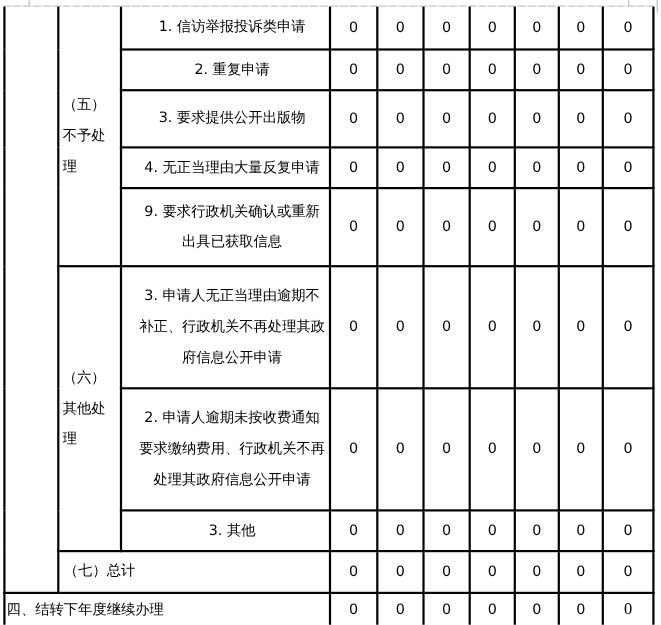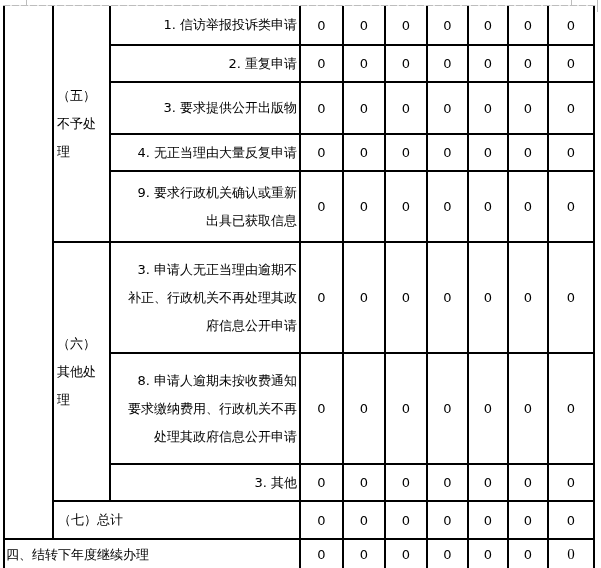--- a/index.html
+++ b/index.html
@@ -63,21 +63,21 @@
 
   td.c-group {
     padding: 0 1px 0 3px;
     line-height: 28px;
     word-break: break-all;
   }
   td.c-item {
     padding: 0 2px 0 14px;
     line-height: 28px;
     word-break: break-all;
-    text-align: right;
+    text-align: center;
   }
   td.c-val {
     text-align: center;
     font-size: 13px;
   }
   td.c-total {
     padding: 0 12px 0 4px;
     line-height: 28px;
   }
   td.c-carry {
@@ -175,21 +175,21 @@
     <td class="c-val">0</td>
     <td class="c-val">0</td>
     <td class="c-val">0</td>
     <td class="c-val">0</td>
     <td class="c-val">0</td>
     <td class="c-val">0</td>
     <td class="c-val">0</td>
   </tr>
 
   <tr class="r7">
-    <td class="c-item">8. 申请人逾期未按收费通知要求缴纳费用、行政机关不再处理其政府信息公开申请</td>
+    <td class="c-item">2. 申请人逾期未按收费通知要求缴纳费用、行政机关不再处理其政府信息公开申请</td>
     <td class="c-val">0</td>
     <td class="c-val">0</td>
     <td class="c-val">0</td>
     <td class="c-val">0</td>
     <td class="c-val">0</td>
     <td class="c-val">0</td>
     <td class="c-val">0</td>
   </tr>
 
   <tr class="r8">

